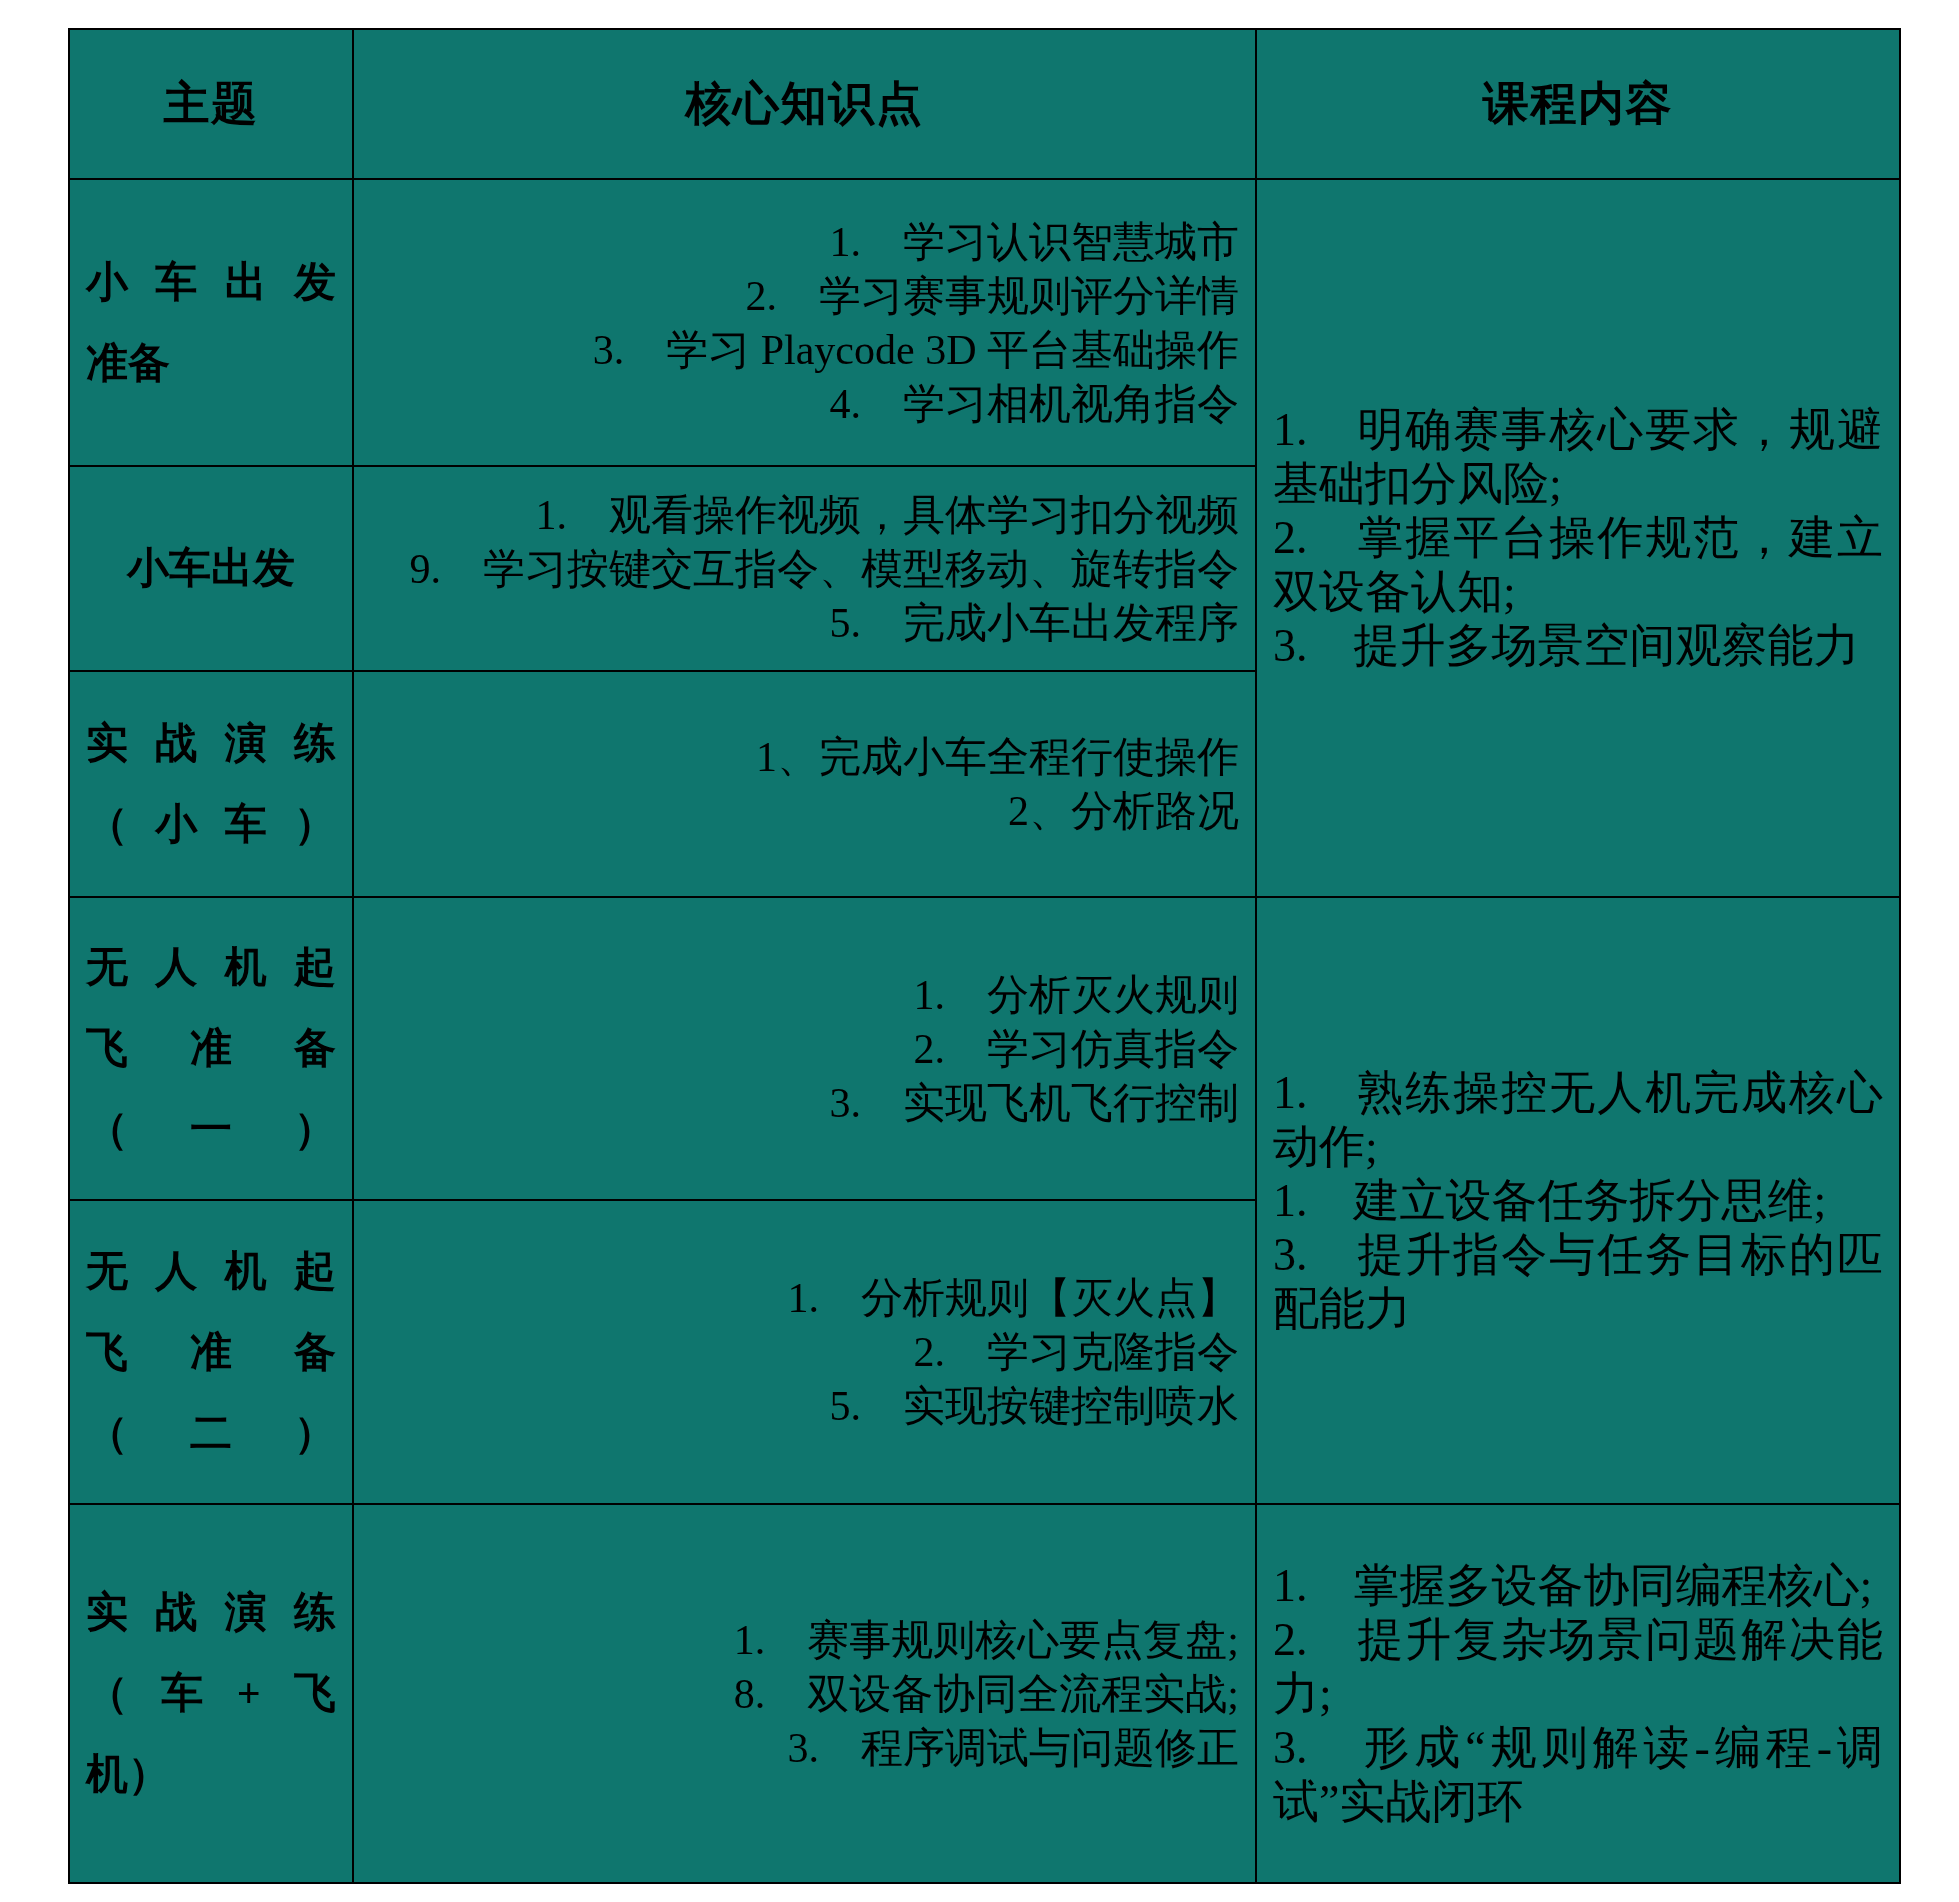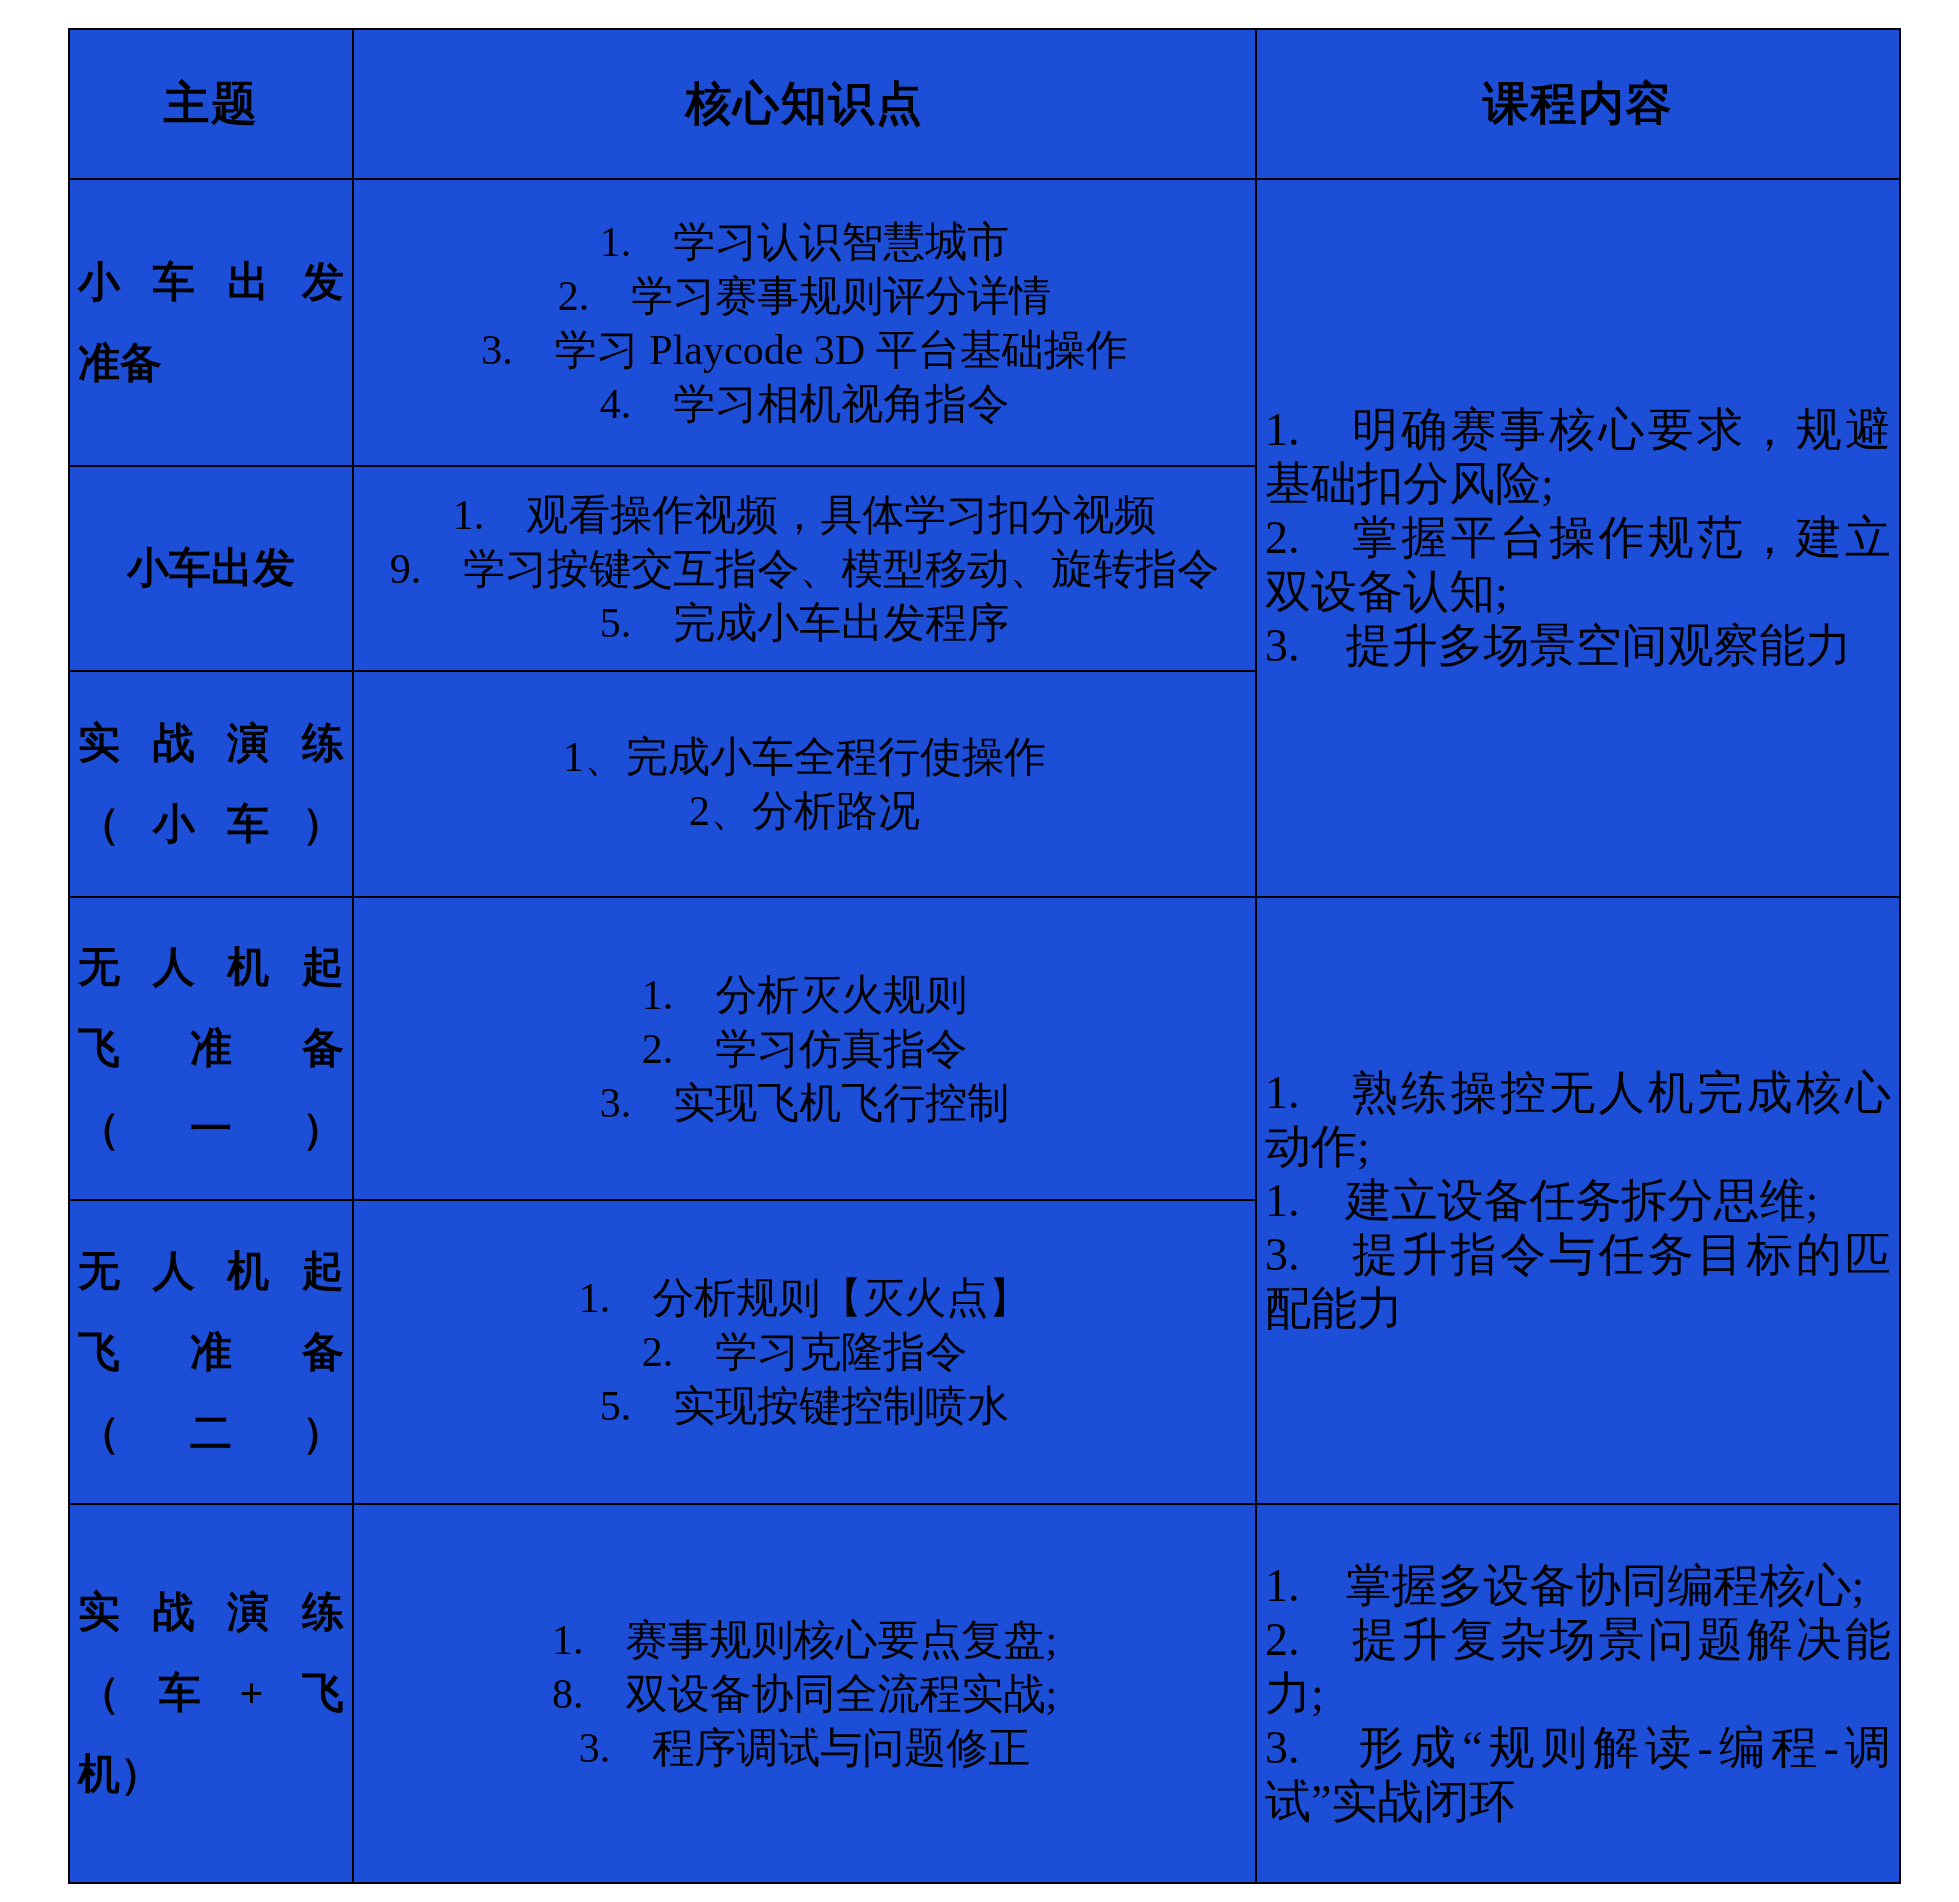--- a/index.html
+++ b/index.html
@@ -12,23 +12,23 @@
   }
   .tablewrap{position:absolute;left:68px;top:28px;}
   table.course{
     border-collapse:collapse;
     table-layout:fixed;
     width:1831px;
   }
   table.course td, table.course th{
     border:2.4px solid #000;
     vertical-align:middle;
-    padding:8px;
+    padding:16px;
     overflow:hidden;
-    background:#1d4ed8;
+    background:#0f766e;
   }
   col.c1{width:284px;}
   col.c2{width:903px;}
   col.c3{width:644px;}
   tr.hrow{height:150px;}
   tr.r1{height:287px;}
   tr.r2{height:205px;}
   tr.r3{height:226px;}
   tr.r4{height:303px;}
   tr.r5{height:304px;}
@@ -45,21 +45,21 @@
     padding:0 23px;
   }
   .tline{text-align:left;font-weight:bold;}
   .tline.stretch{text-align:justify;text-align-last:justify;}
   .tline.center{text-align:center;}
   td.pts{
     font-size:42px;
     line-height:54px;
     padding:9.8px 11.4px 9.8px 24.4px;
   }
-  td.pts .item{text-align:center;}
+  td.pts .item{text-align:right;}
   td.content{
     font-size:46px;
     line-height:54px;
     padding:9.8px 9.8px 9.8px 21px;
   }
   td.content .item{
     text-align:justify;
   }
 </style>
 </head>

